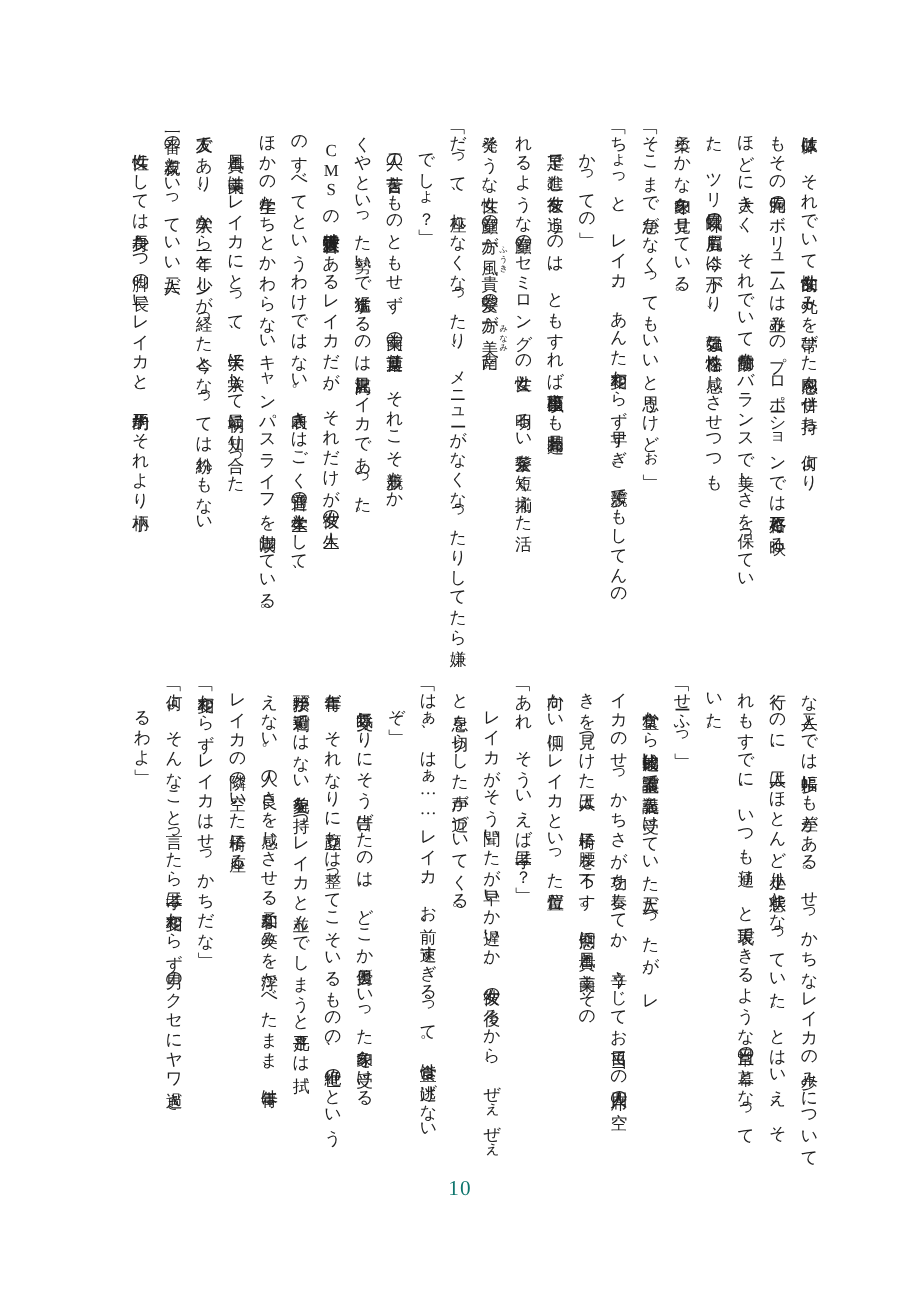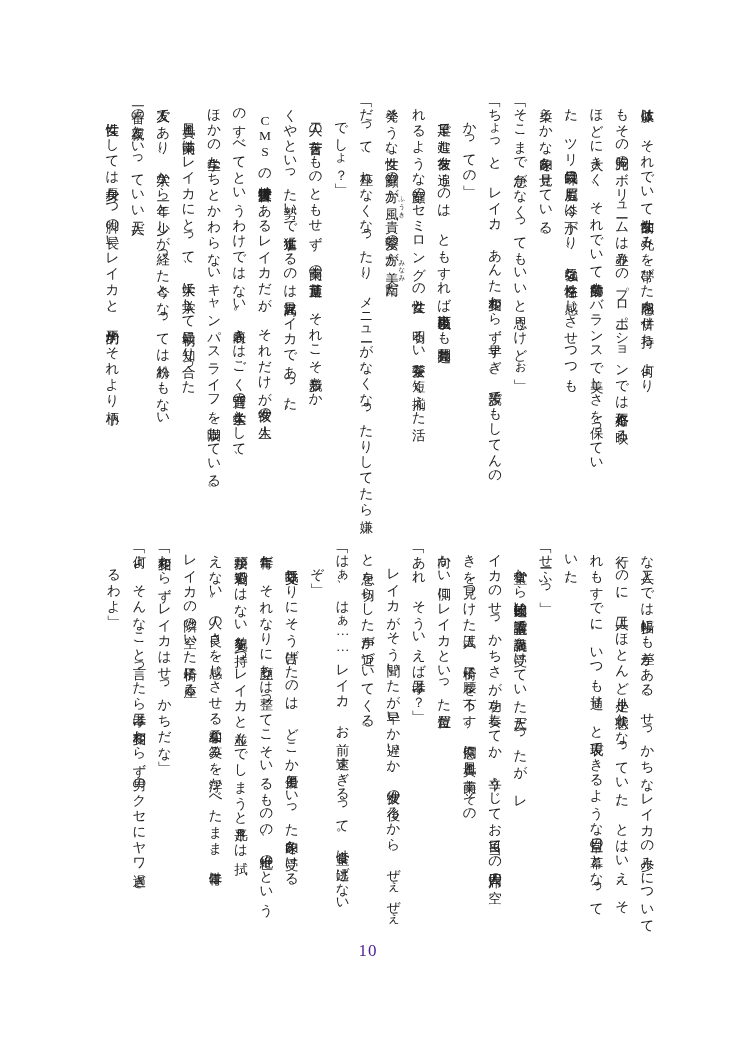--- a/index.html
+++ b/index.html
@@ -39,21 +39,21 @@
     letter-spacing: 0;
     color: #1f1f1f;
   }
   #page-number {
     position: absolute;
     top: 941px;
     left: 0;
     width: 736px;
     text-align: center;
     font-size: 17px;
-    color: #4c1d95;
+    color: #0f766e;
     letter-spacing: 1px;
   }
 </style>
 </head>
 <body>
 
 <div id="page">
   <section id="upper-dan" class="dan">
       <div class="text-line">肢体は、それでいて女性的な丸みを帯びた肉感を併せ持ち、何より</div>
       <div class="text-line">もその胸元のボリュームは並みのプロポーションでは不格好と映る</div>

